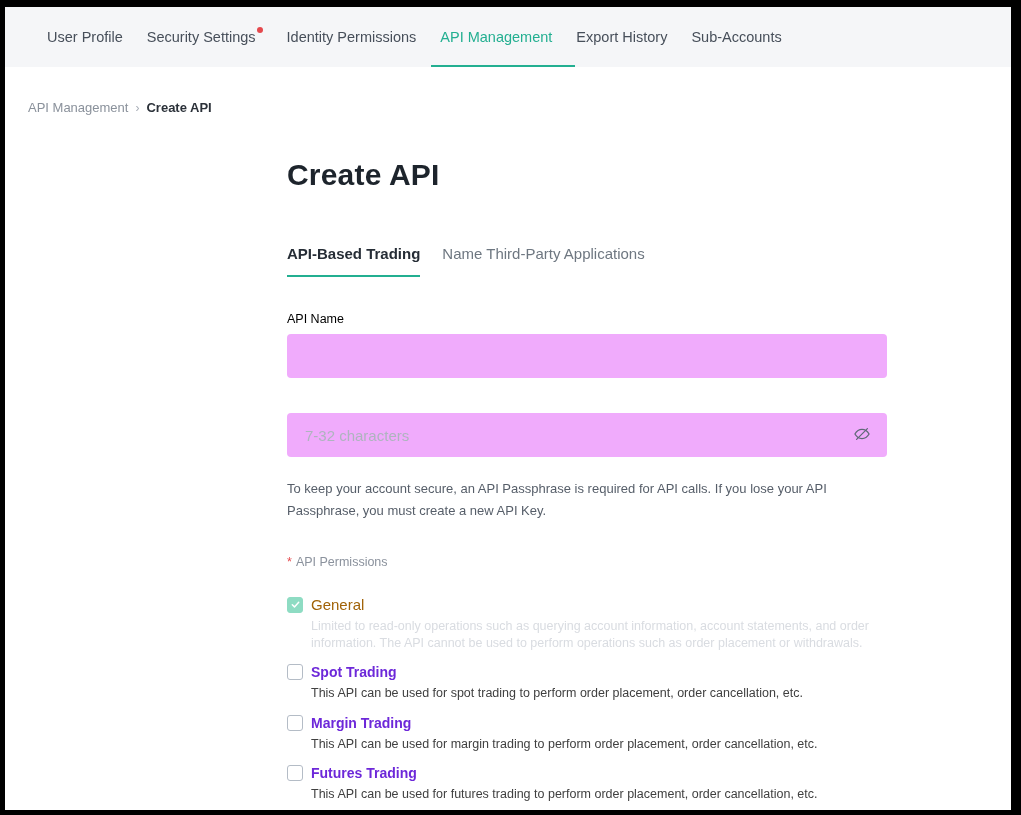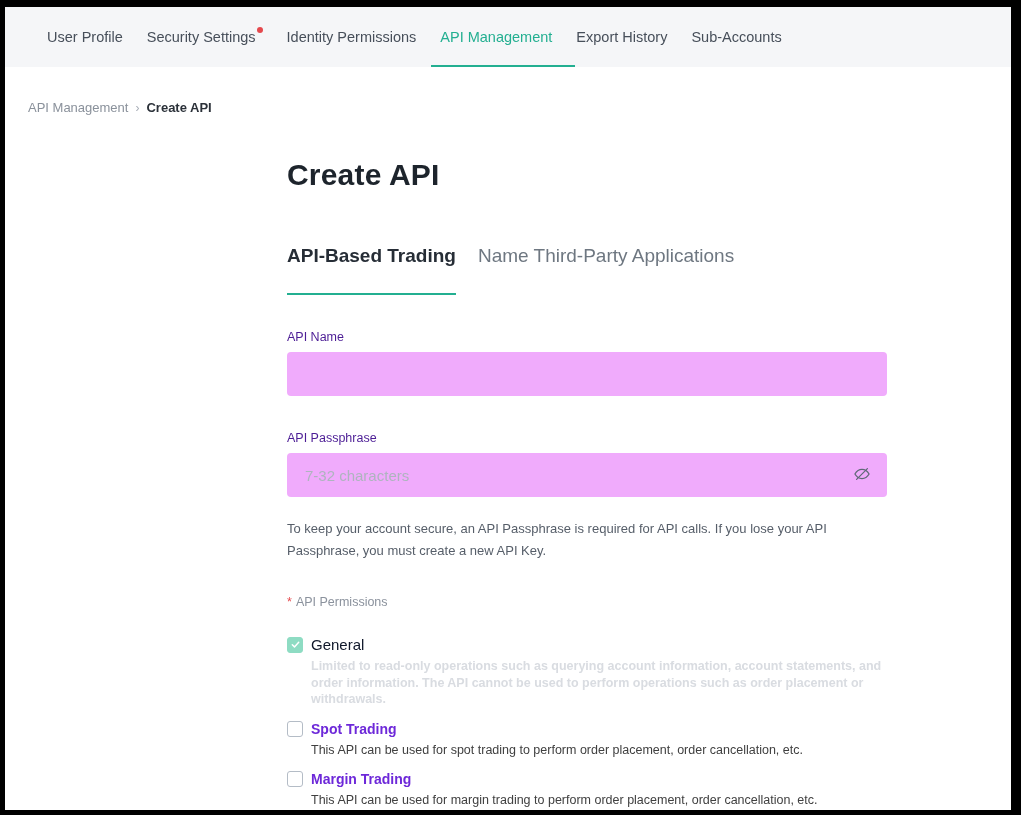--- a/index.html
+++ b/index.html
@@ -79,37 +79,37 @@
     letter-spacing: 0.2px;
   }
 
   
   .tabs {
     display: flex;
     gap: 22px;
     margin-top: 53px;
   }
   .tab {
-    font-size: 19px;
+    font-size: 15px;
     color: #6e7781;
-    padding-bottom: 26px;
+    padding-bottom: 13px;
     cursor: pointer;
     border-bottom: 2px solid transparent;
   }
   .tab.active {
     color: #262d36;
     font-weight: 700;
     border-bottom-color: #23af91;
   }
 
   
   .field { margin-top: 35px; }
   .field-label {
     font-size: 12.5px;
-    color: #4c1d95;
+    color: #000000;
     margin-bottom: 8px;
   }
   .input-wrap { position: relative; }
   .text-input {
     width: 100%;
     height: 44px;
     background: #f0abfc;
     border: none;
     outline: none;
     border-radius: 4px;
@@ -165,28 +165,28 @@
     background: #8edcc3;
     border-color: #8edcc3;
     cursor: default;
   }
   .cb svg { display: block; }
   .perm-name {
     font-size: 14px;
     font-weight: 700;
     color: #6d28d9;
   }
-  .perm.disabled .perm-name { color: #0f172a; font-weight: 400; font-size: 15px; }
+  .perm.disabled .perm-name { color: #a16207; font-weight: 400; font-size: 15px; }
   .perm-desc {
     margin: 5px 0 0 24px;
     font-size: 12.5px;
     line-height: 16.5px;
     color: #404040;
   }
-  .perm.disabled .perm-desc { color: #d9dce1; font-weight: bold; }
+  .perm.disabled .perm-desc { color: #d9dce1; }
 </style>
 </head>
 <body>
 
 <div class="page">
 
   <nav class="topnav">
     <div class="nav-item">
       <span>User Profile</span>
     </div>
@@ -224,21 +224,20 @@
     </div>
 
     <div class="field">
       <div class="field-label">API Name</div>
       <div class="input-wrap">
         <input class="text-input" type="text" placeholder="" style="">
       </div>
     </div>
 
     <div class="field">
-      <div class="field-label">API Passphrase</div>
       <div class="input-wrap">
         <input class="text-input" type="text" placeholder="7-32 characters" style="">
         <button class="eye-btn">
           <span>
             <svg width="20" height="20" viewBox="0 0 24 24" fill="none" stroke="#5f6877" stroke-width="1.5" stroke-linecap="round" stroke-linejoin="round">
               <path d="M3.5 12c0 0 3.2-5.5 8.5-5.5S20.5 12 20.5 12s-3.2 5.5-8.5 5.5S3.5 12 3.5 12z"></path>
               <line x1="5.5" y1="18.5" x2="18.5" y2="5.5"></line>
             </svg>
           </span>
         </button>

